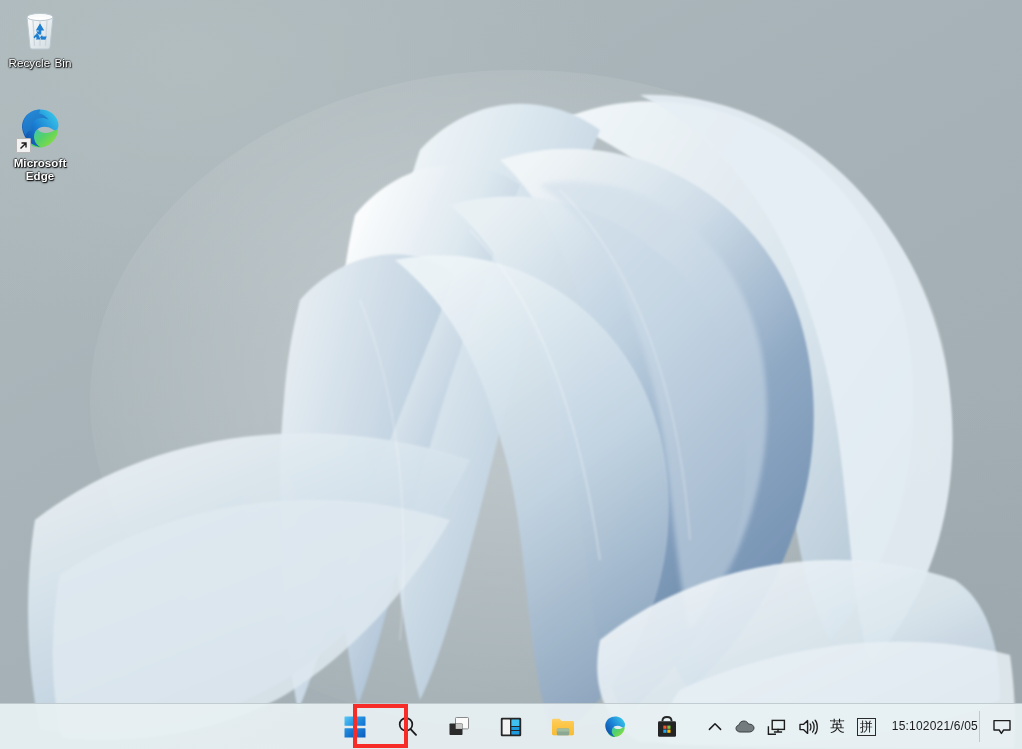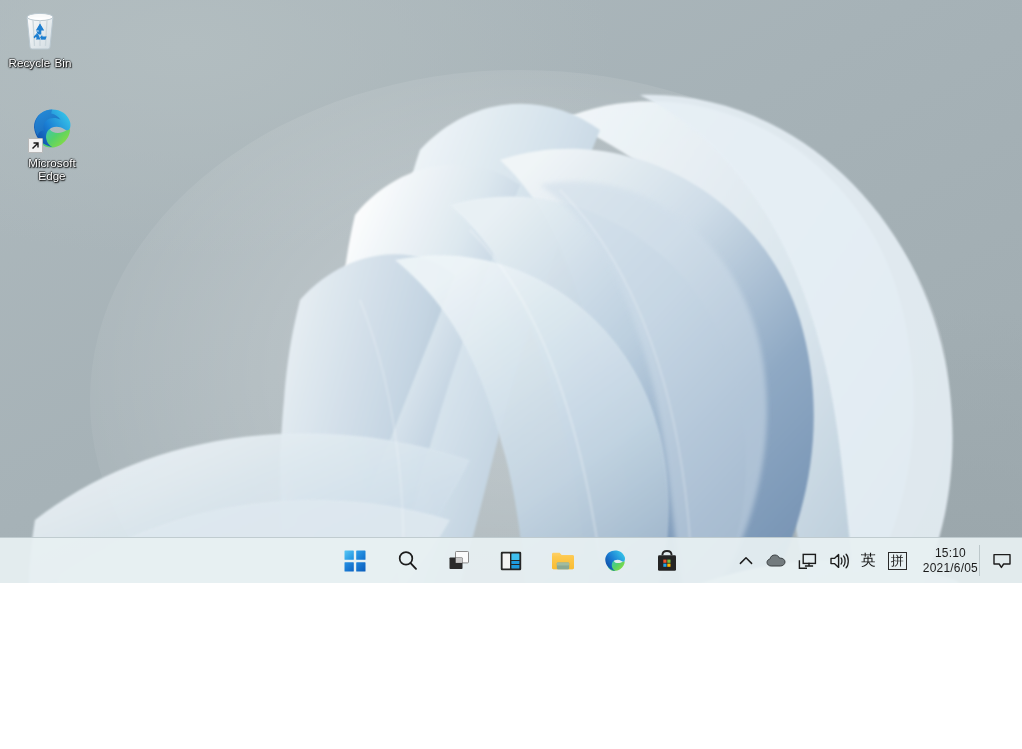--- a/index.html
+++ b/index.html
@@ -7,21 +7,21 @@
     padding: 0;
     width: 1022px;
     height: 749px;
     overflow: hidden;
     font-family: "Liberation Sans", sans-serif;
   }
 
   #desktop {
     position: relative;
     width: 1022px;
-    height: 583px;
+    height: 749px;
     overflow: hidden;
     background: #a9b5b9;
   }
 
   
   .wallpaper {
     position: absolute;
     inset: 0;
     background:
       radial-gradient(ellipse 70% 60% at 18% 8%, #b2bdc0 0%, rgba(178,189,192,0) 60%),
@@ -51,21 +51,21 @@
     color: #ffffff;
     text-shadow:
       1px 1px 1px rgba(0,0,0,0.85),
       -1px 0 1px rgba(0,0,0,0.55),
       0 -1px 1px rgba(0,0,0,0.55),
       0 1px 2px rgba(0,0,0,0.7);
     letter-spacing: 0.1px;
     word-spacing: 1px;
   }
   #icon-recycle { left: 0px; top: 5px; }
-  #icon-edge    { left: 12px; top: 105px; }
+  #icon-edge    { left: 0px; top: 105px; font-weight: bold; }
 
   .shortcut-badge {
     position: absolute;
     left: 0px;
     bottom: 0px;
     width: 15px;
     height: 15px;
     background: #f2f2f2;
     border: 1px solid #b8b8b8;
     border-radius: 1px;
@@ -151,21 +151,21 @@
   .tray-ime-box {
     font-size: 13px;
     font-family: "DejaVu Sans", sans-serif;
     border: 1px solid #2a2a2a;
     padding: 1px 2px 2px 2px;
     line-height: 1;
     color: #131313;
   }
   #tray-clock {
     display: flex;
-    flex-direction: column;
+    flex-direction: row;
     align-items: center;
     justify-content: center;
     font-size: 12px;
     color: #1a1a1a;
     line-height: 15px;
     padding: 0 8px 0 10px;
     cursor: default;
   }
   #tray-clock .t { letter-spacing: 0.2px; }
   #tray-clock .d { letter-spacing: 0.2px; }

